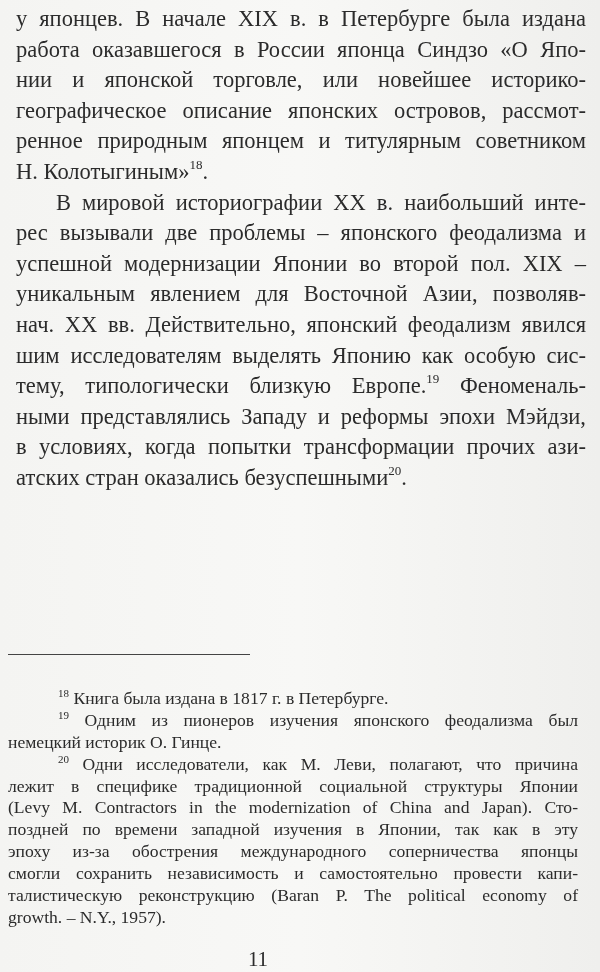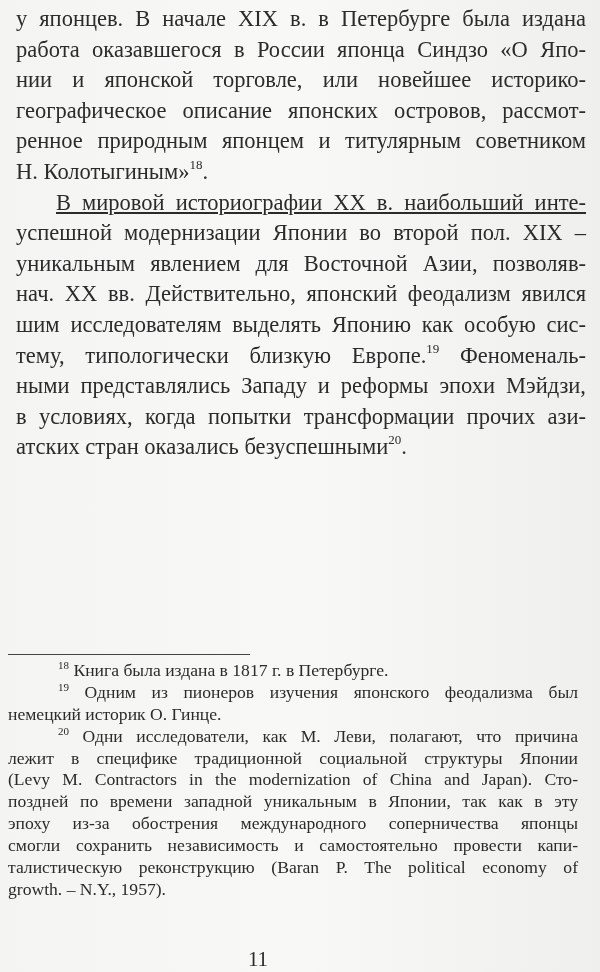--- a/index.html
+++ b/index.html
@@ -10,24 +10,24 @@
     color: #2b2b2b;
     position: relative;
   }
   .page { position: absolute; left: 0; top: 0; width: 600px; height: 972px; }
   .main-text { position: absolute; left: 8px; top: 4px; width: 570px; margin-left: 8px; }
   .line {
     font-size: 22.5px; line-height: 30.6px; height: 30.6px;
     white-space: nowrap; text-align: justify; text-align-last: justify;
   }
   .line.last { text-align-last: left; }
-  .line.indent { padding-left: 40px; text-decoration: underline; }
+  .line.indent { padding-left: 40px; }
   sup { font-size: 13px; vertical-align: 10px; line-height: 0; }
   .rule { position: absolute; left: 8px; top: 654px; width: 242px; height: 1px; background: #444; }
-  .footnotes { position: absolute; left: 8px; top: 660px; width: 570px; }
+  .footnotes { position: absolute; left: 8px; top: 688px; width: 570px; }
   .fline {
     font-size: 17.6px; line-height: 21.9px; height: 21.9px;
     white-space: nowrap; text-align: justify; text-align-last: justify;
   }
   .fline.last { text-align-last: left; }
   .fline.indent { padding-left: 50px; }
   .fline sup { font-size: 11px; vertical-align: 7px; }
   .page-number {
     position: absolute; left: 0; width: 516px; top: 948px;
     text-align: center; font-size: 21px; line-height: 22px;
@@ -43,20 +43,21 @@
       <div class="line">у японцев. В начале XIX в. в Петербурге была издана</div>
       <div class="line">работа оказавшегося в России японца Синдзо «О Япо-</div>
       <div class="line">нии и японской торговле, или новейшее историко-</div>
       <div class="line">географическое описание японских островов, рассмот-</div>
       <div class="line">ренное природным японцем и титулярным советником</div>
       <div class="line last"><span>Н. Колотыгиным»</span><sup>18</sup><span>.</span></div>
     </div>
 
     <div>
       <div class="line indent">В мировой историографии XX в. наибольший инте-</div>
+      <div class="line">рес вызывали две проблемы – японского феодализма и</div>
       <div class="line">успешной модернизации Японии во второй пол. XIX –</div>
       <div class="line">уникальным явлением для Восточной Азии, позволяв-</div>
       <div class="line">нач. XX вв. Действительно, японский феодализм явился</div>
       <div class="line">шим исследователям выделять Японию как особую сис-</div>
       <div class="line"><span>тему, типологически близкую Европе.</span><sup>19</sup><span> Феноменаль-</span></div>
       <div class="line">ными представлялись Западу и реформы эпохи Мэйдзи,</div>
       <div class="line">в условиях, когда попытки трансформации прочих ази-</div>
       <div class="line last"><span>атских стран оказались безуспешными</span><sup>20</sup><span>.</span></div>
     </div>
   </div>
@@ -68,21 +69,21 @@
       <div class="fline indent last"><sup>18</sup> <span>Книга была издана в 1817 г. в Петербурге.</span></div>
     </div>
     <div>
       <div class="fline indent"><sup>19</sup> <span>Одним из пионеров изучения японского феодализма был</span></div>
       <div class="fline last">немецкий историк О. Гинце.</div>
     </div>
     <div>
       <div class="fline indent"><sup>20</sup> <span>Одни исследователи, как М. Леви, полагают, что причина</span></div>
       <div class="fline">лежит в специфике традиционной социальной структуры Японии</div>
       <div class="fline">(Levy M. Contractors in the modernization of China and Japan). Сто-</div>
-      <div class="fline">поздней по времени западной уникальным в Японии, так как в эту</div>
+      <div class="fline">поздней по времени западной изучения в Японии, так как в эту</div>
       <div class="fline">эпоху из-за обострения международного соперничества японцы</div>
       <div class="fline">смогли сохранить независимость и самостоятельно провести капи-</div>
       <div class="fline">талистическую реконструкцию (Baran P. The political economy of</div>
       <div class="fline last">growth. – N.Y., 1957).</div>
     </div>
   </div>
 
   <div class="page-number">11</div>
 </div>
 

